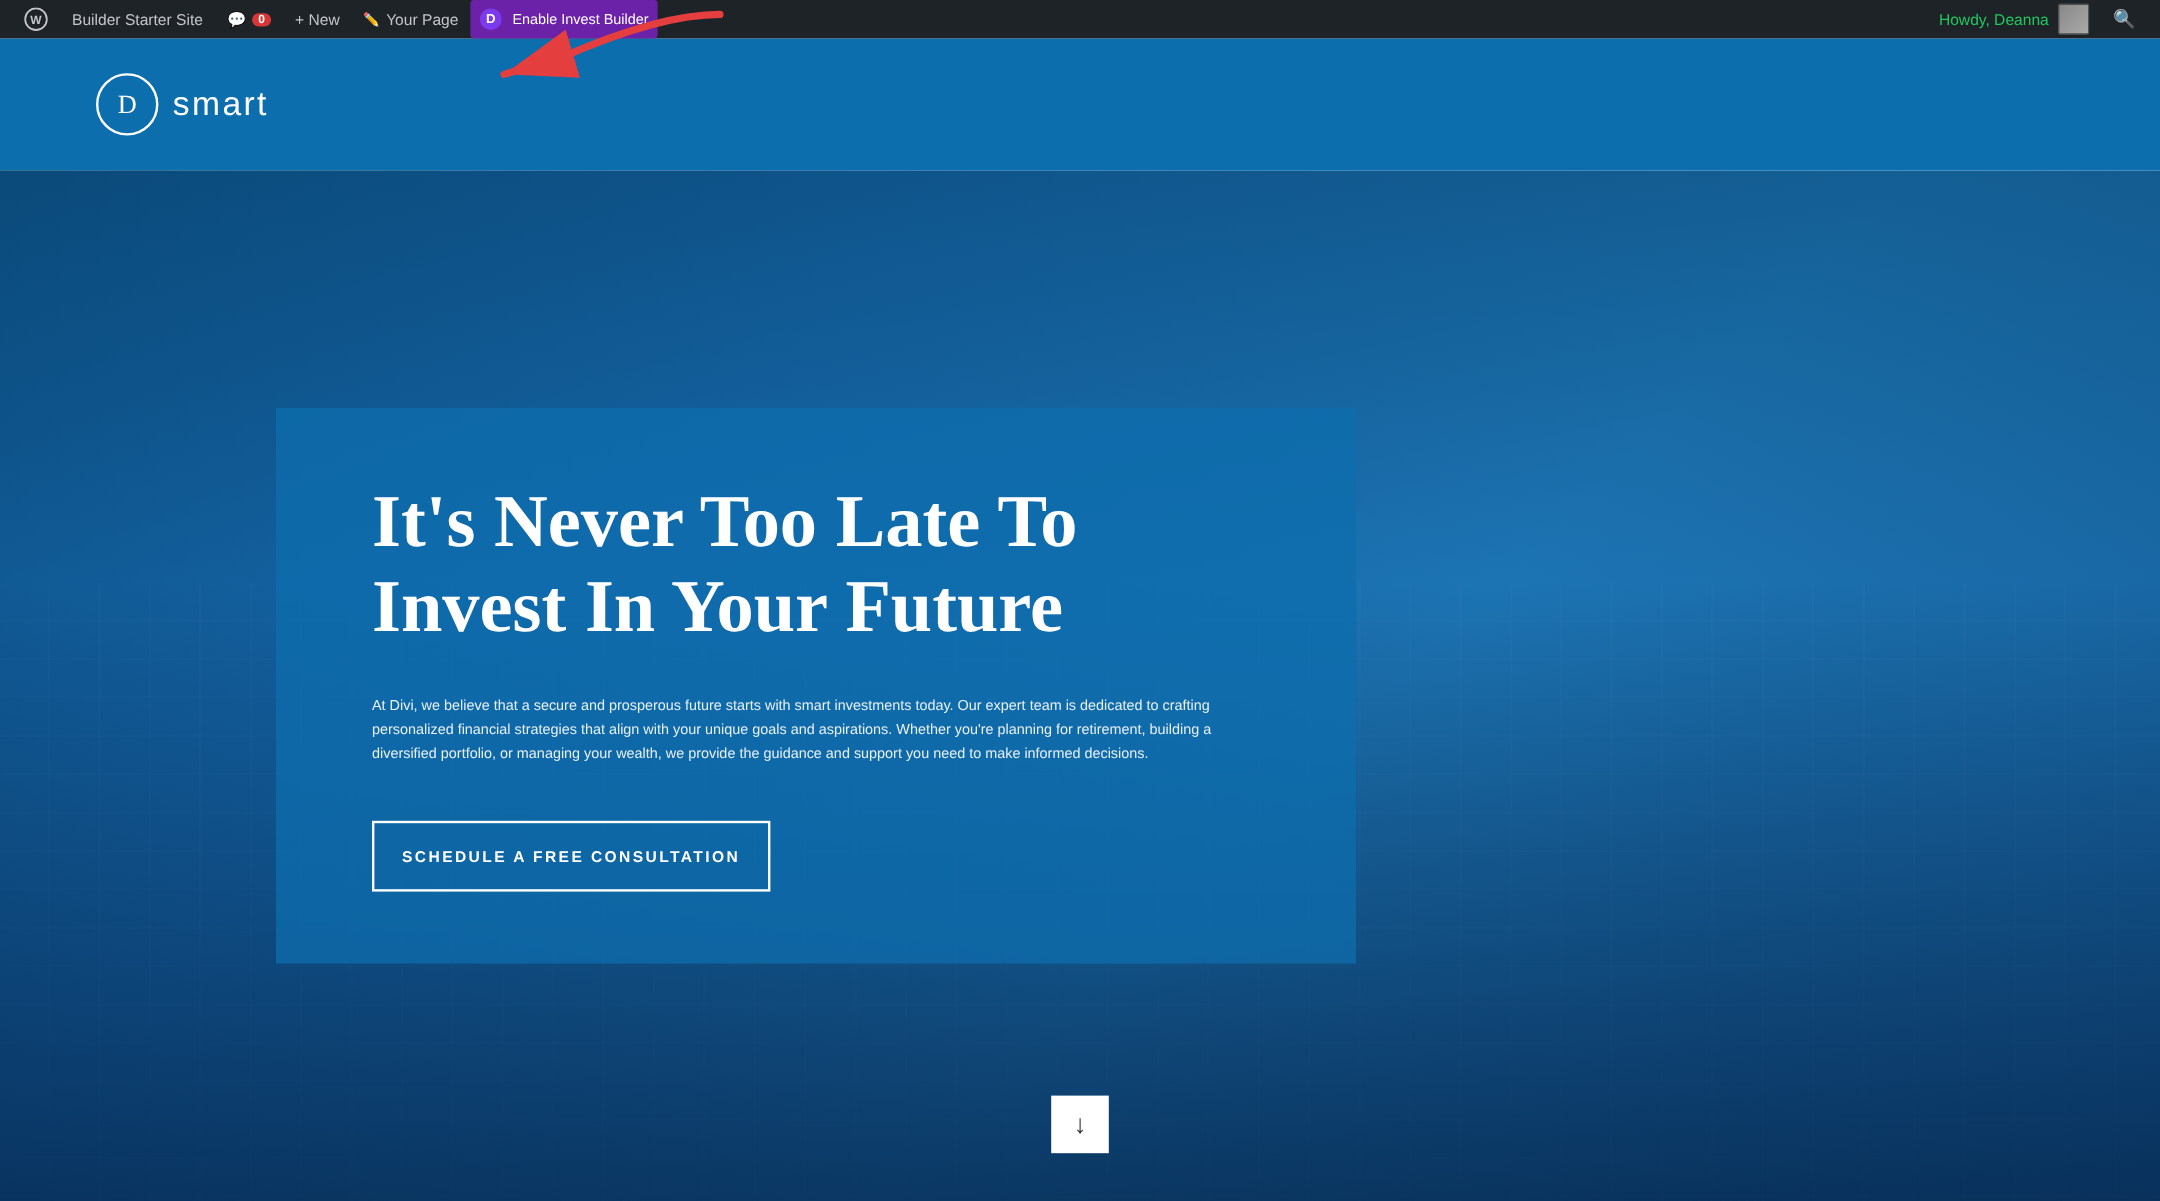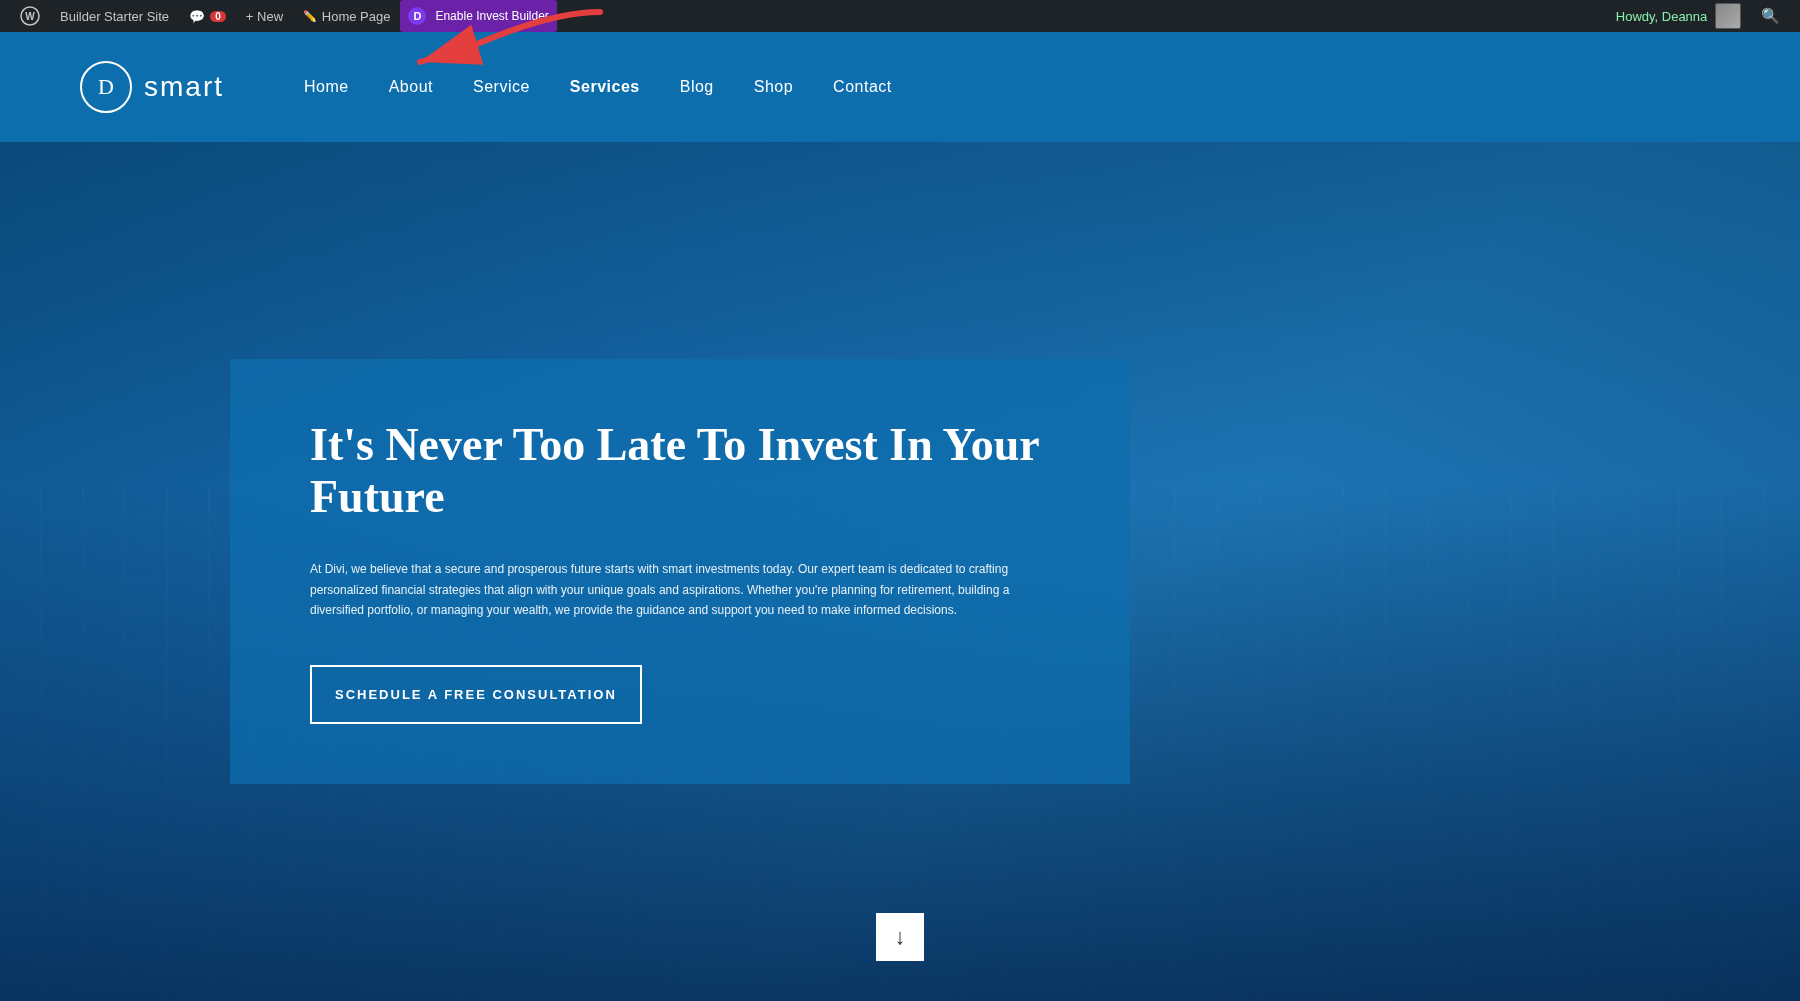--- a/index.html
+++ b/index.html
@@ -41,21 +41,21 @@
       font-size: 10px;
       font-weight: bold;
     }
     .admin-bar-right {
       margin-left: auto;
       display: flex;
       align-items: center;
       gap: 0;
     }
     .admin-bar-howdy {
-      color: #86efac;
+      color: #22c55e;
       font-size: 13px;
       font-family: Arial, sans-serif;
       padding: 0 10px;
       display: flex;
       align-items: center;
       gap: 8px;
     }
     .admin-bar-avatar {
       width: 26px; height: 26px;
       background: #888;
@@ -189,21 +189,21 @@
       position: relative;
       z-index: 10;
       max-width: 900px;
       background: rgba(13, 110, 174, 0.75);
       padding: 60px 80px 60px 80px;
       margin-left: 150px;
     }
 
     .hero-title {
       color: #fff;
-      font-size: 46px;
+      font-size: 62px;
       font-family: Georgia, 'Times New Roman', serif;
       font-weight: 700;
       line-height: 1.15;
       margin-bottom: 35px;
     }
 
     .hero-subtitle {
       color: rgba(255,255,255,0.9);
       font-size: 12px;
       font-family: Liberation Sans, sans-serif;
@@ -268,21 +268,21 @@
   </div>
   <div class="admin-bar-item comment-bubble">
     <span>💬</span>
     <span class="badge">0</span>
   </div>
   <div class="admin-bar-item">
     <span>+ New</span>
   </div>
   <div class="admin-bar-item">
     <span style="font-size:11px;">✏️</span>
-    <span>Home Page</span>
+    <span>Your Page</span>
   </div>
   <div class="admin-bar-item divi-btn">
     <span style="background:#7c3aed;color:#fff;border-radius:50%;width:18px;height:18px;display:inline-flex;align-items:center;justify-content:center;font-size:11px;font-weight:bold;margin-right:4px;">D</span>
     <span>Enable Invest Builder</span>
   </div>
 
   <div class="admin-bar-right">
     <div class="admin-bar-howdy">
       <span>Howdy, Deanna</span>
       <div class="admin-bar-avatar" style="background: linear-gradient(135deg, #888 0%, #aaa 100%);"></div>
@@ -304,29 +304,20 @@
 </div>
 
 <header class="site-header">
   <div class="logo-area">
     <div class="logo-circle">
       <span>D</span>
     </div>
     <span class="logo-text">smart</span>
   </div>
 
-  <nav class="nav-links">
-    <a class="nav-link" href="#">Home</a>
-    <a class="nav-link" href="#">About</a>
-    <a class="nav-link" href="#">Service</a>
-    <a class="nav-link" href="#" style="font-weight:700;">Services</a>
-    <a class="nav-link" href="#">Blog</a>
-    <a class="nav-link" href="#">Shop</a>
-    <a class="nav-link" href="#">Contact</a>
-  </nav>
 
 </header>
 
 <section class="hero-section">
   <div class="building-overlay"></div>
   <div class="hero-bg"></div>
 
   <div class="hero-content">
     <h1 class="hero-title">It's Never Too Late To Invest In Your Future</h1>
     <p class="hero-subtitle">At Divi, we believe that a secure and prosperous future starts with smart investments today. Our expert team is dedicated to crafting personalized financial strategies that align with your unique goals and aspirations. Whether you're planning for retirement, building a diversified portfolio, or managing your wealth, we provide the guidance and support you need to make informed decisions.</p>

